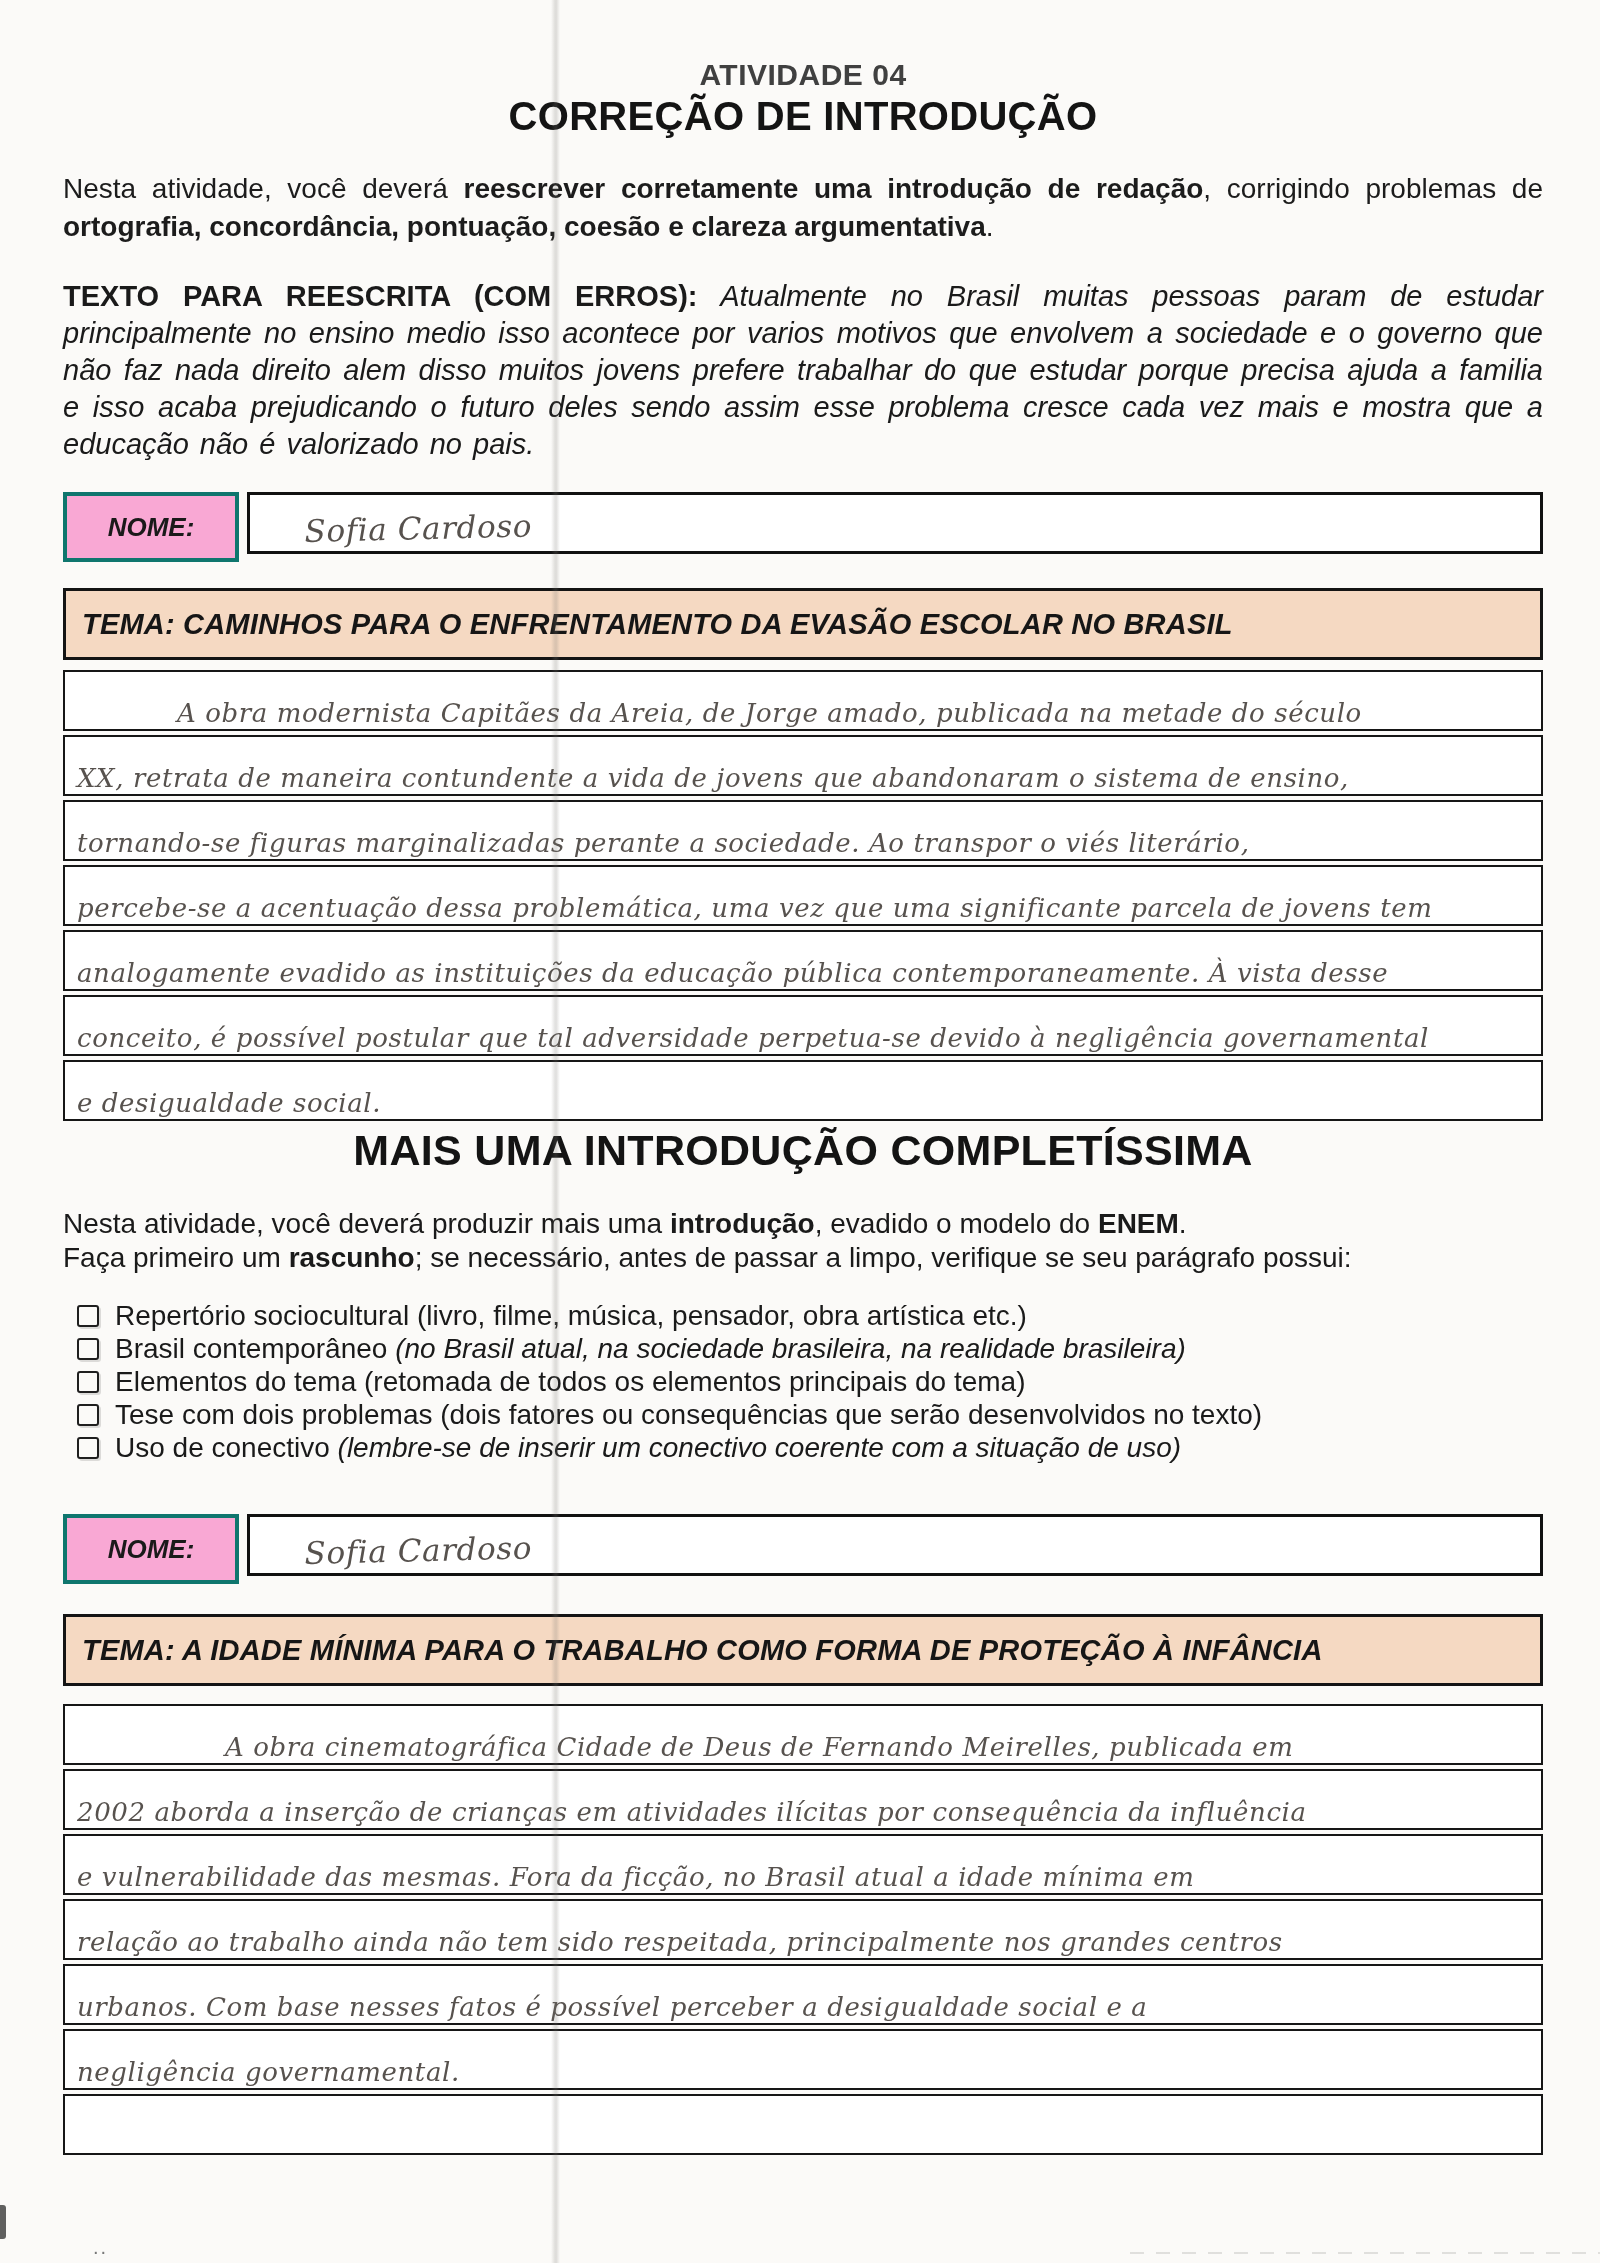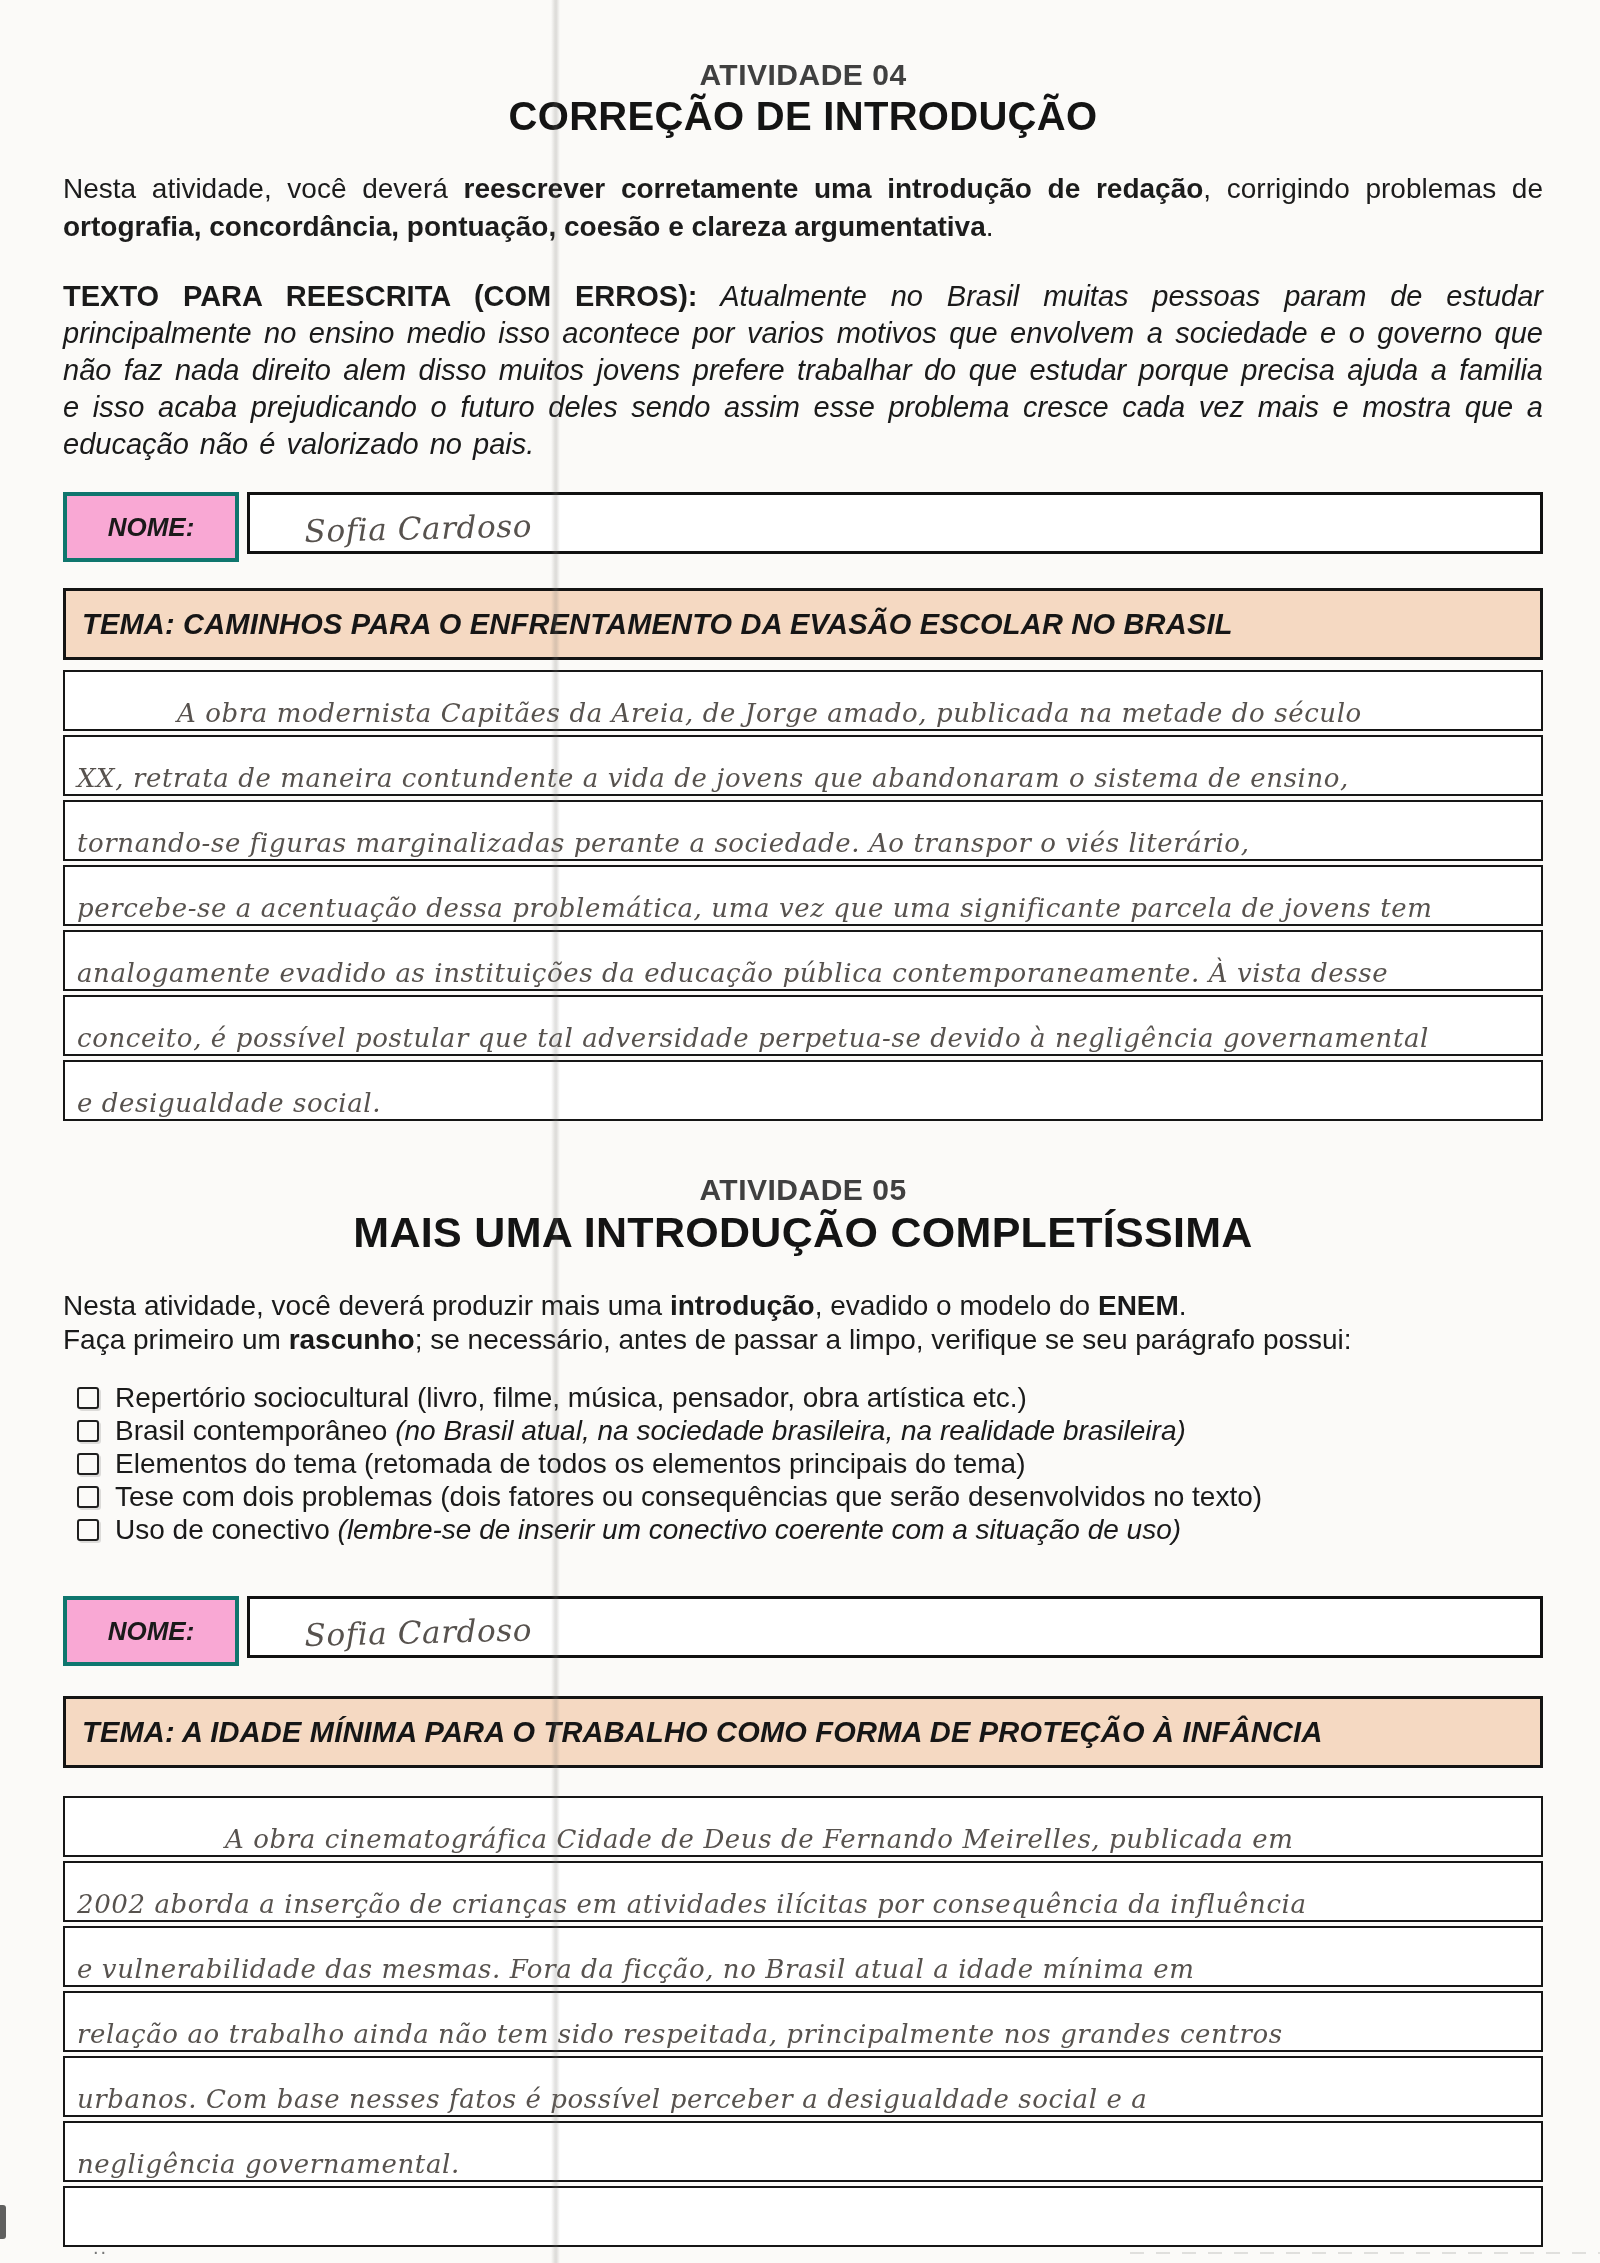--- a/index.html
+++ b/index.html
@@ -142,21 +142,20 @@
           <span class="hw">analogamente evadido as instituições da educação pública contemporaneamente. À vista desse</span>
         </div>
       <div class="wrow">
           <span class="hw">conceito, é possível postular que tal adversidade perpetua-se devido à negligência governamental</span>
         </div>
       <div class="wrow">
           <span class="hw">e desigualdade social.</span>
         </div>
     </div>
 
-    <div class="kicker gap-act5">ATIVIDADE 05</div>
     <div class="h1 second">MAIS UMA INTRODUÇÃO COMPLETÍSSIMA</div>
 
     <div class="para5">
       <div class="pline"><span>Nesta atividade, você deverá produzir mais uma </span><b>introdução</b><span>, evadido o modelo do </span><b>ENEM</b><span>.</span></div>
       <div class="pline"><span>Faça primeiro um </span><b>rascunho</b><span>; se necessário, antes de passar a limpo, verifique se seu parágrafo possui:</span></div>
     </div>
 
     <div class="checklist">
       <div class="cl-item">
         <span class="cl-box"></span>
@@ -182,21 +181,21 @@
 
     <div class="nome-row" style="margin-top:50px">
       <div class="nome-box">NOME:</div>
       <div class="nome-line">
         <span class="hw hw-name">Sofia Cardoso</span>
       </div>
     </div>
 
     <div class="tema" style="margin-top:30px">TEMA: A IDADE MÍNIMA PARA O TRABALHO COMO FORMA DE PROTEÇÃO À INFÂNCIA</div>
 
-    <div class="warea" style="margin-top:28px">
+    <div class="warea" style="margin-top:18px">
       <div class="wrow">
           <span class="hw ind-a5">A obra cinematográfica Cidade de Deus de Fernando Meirelles, publicada em</span>
         </div>
       <div class="wrow">
           <span class="hw">2002 aborda a inserção de crianças em atividades ilícitas por consequência da influência</span>
         </div>
       <div class="wrow">
           <span class="hw">e vulnerabilidade das mesmas. Fora da ficção, no Brasil atual a idade mínima em</span>
         </div>
       <div class="wrow">

